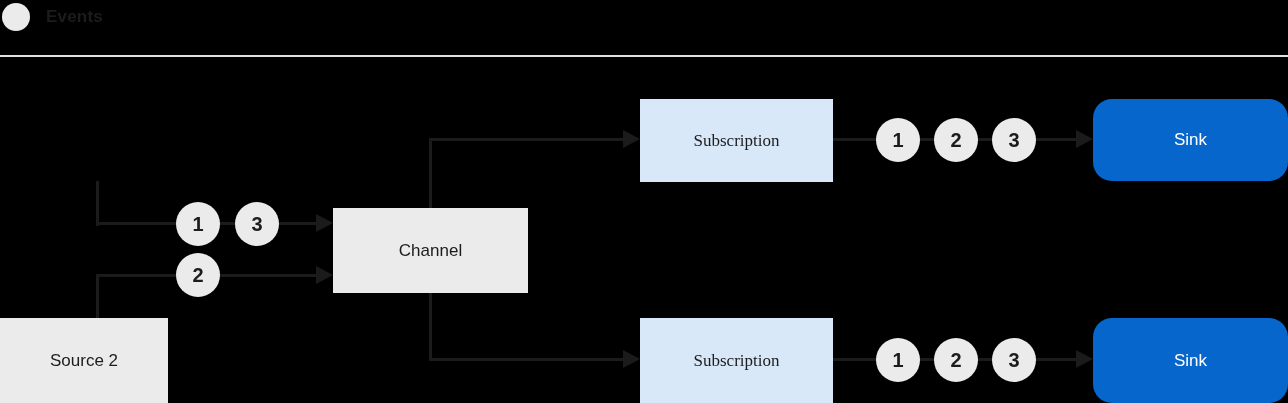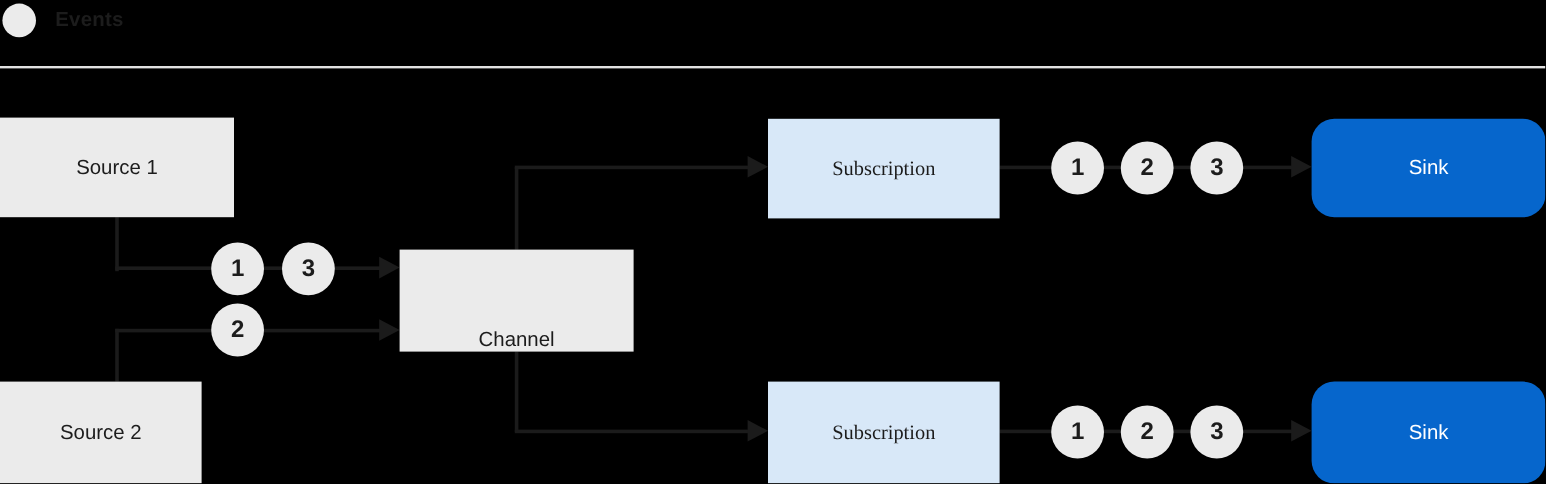--- a/index.html
+++ b/index.html
@@ -46,21 +46,21 @@
     justify-content: center;
     font-size: 17px;
     color: var(--text-dark, #151515);
   }
   .box.gray      { background: var(--box-gray, #EBEBEB); }
   .box.lightblue { background: var(--box-light-blue, #D8E8F8); font-family: Liberation Serif, serif; }
   .box.blue      { background: var(--box-blue, #0666CC); color: var(--text-light, #FFFFFF); border-radius: 19px; }
 
   .source1       { left: 0;     top: 98;  width: 195px; height: 83px; top: 98px; }
   .source2       { left: 0;     top: 318px; width: 168px; height: 85px; }
-  .channel       { left: 333px; top: 208px; width: 195px; height: 85px; align-items: flex-end; }
+  .channel       { left: 333px; top: 208px; width: 195px; height: 85px; }
   .subscription1 { left: 640px; top: 99px;  width: 193px; height: 83px; }
   .subscription2 { left: 640px; top: 318px; width: 193px; height: 85px; }
   .sink1         { left: 1093px; top: 99px; width: 195px; height: 82px; }
   .sink2         { left: 1093px; top: 318px; width: 195px; height: 85px; }
 
   
   .line { position: absolute; background: var(--line, #1B1B1B); }
   .v { width: 3px; }
   .h { height: 3px; }
 
@@ -135,23 +135,20 @@
   <div class="line h h-sub1"></div>
   <div class="line h h-sub2"></div>
 
   <div class="arrow arr-src1"></div>
   <div class="arrow arr-src2"></div>
   <div class="arrow arr-ch-top"></div>
   <div class="arrow arr-ch-bot"></div>
   <div class="arrow arr-sub1"></div>
   <div class="arrow arr-sub2"></div>
 
-  <div class="box gray source1">
-    <span>Source 1</span>
-  </div>
   <div class="box gray source2">
     <span>Source 2</span>
   </div>
   <div class="box gray channel">
     <span>Channel</span>
   </div>
   <div class="box lightblue subscription1">
     <span>Subscription</span>
   </div>
   <div class="box lightblue subscription2">

